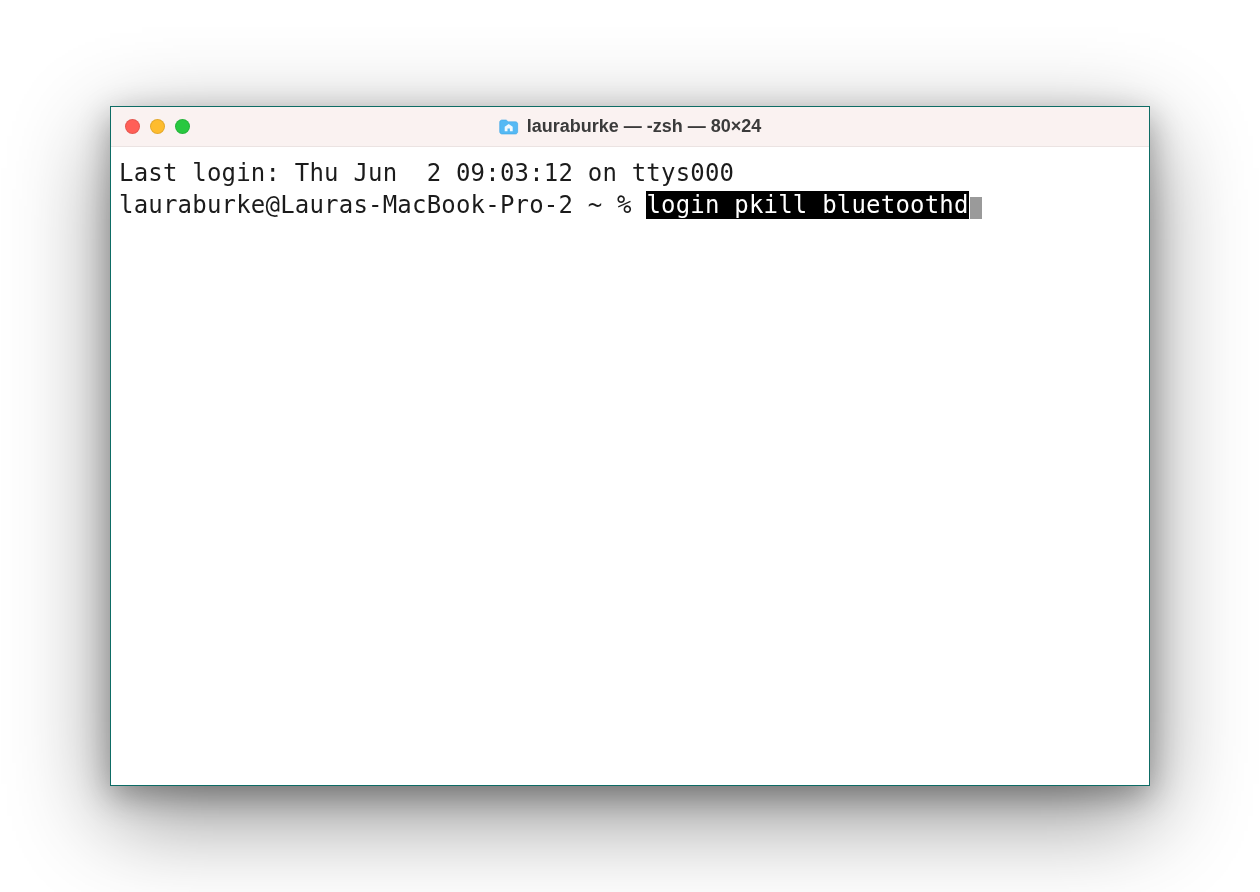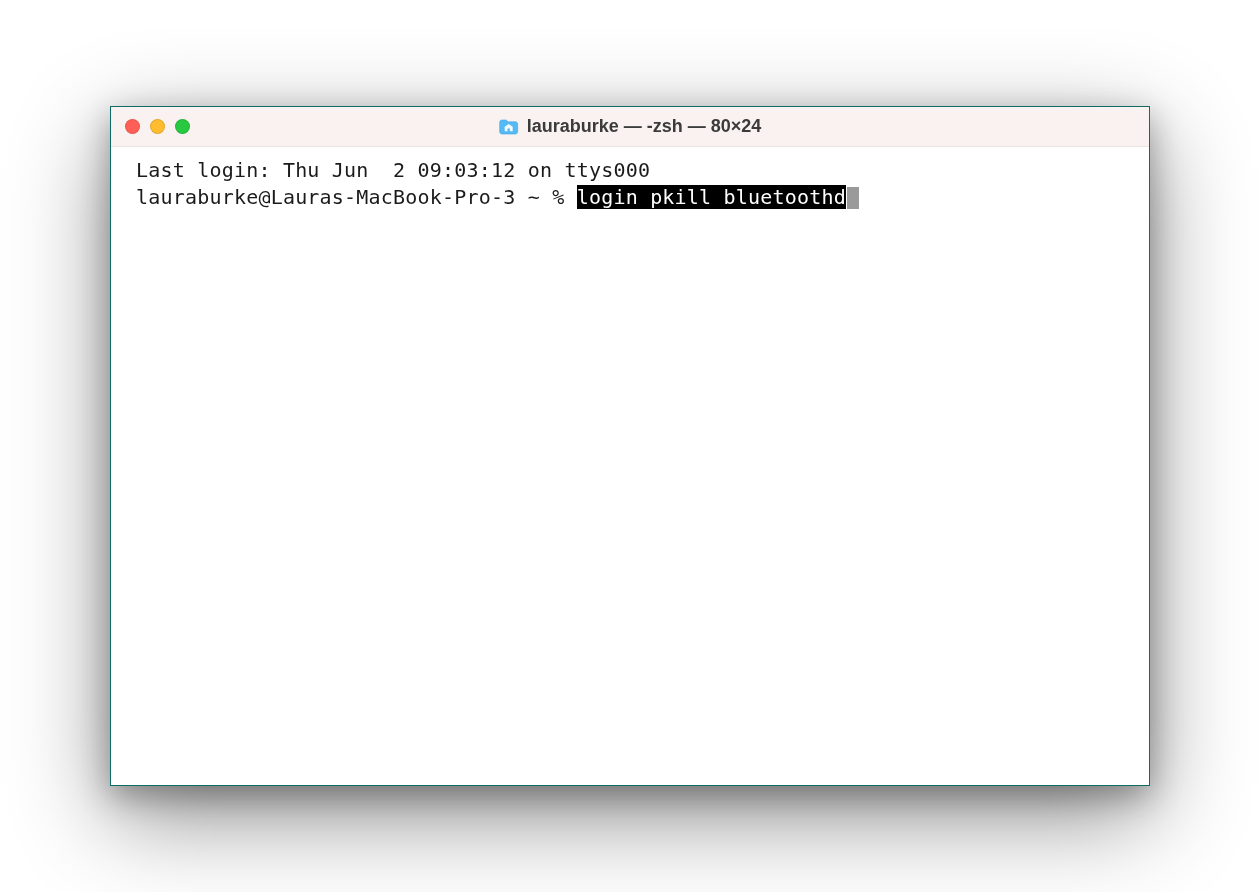--- a/index.html
+++ b/index.html
@@ -58,24 +58,24 @@
       gap: 8px;
       color: #3b3b3b;
       font-weight: 700;
       font-size: 18px;
     }
     .folder-icon {
       display: inline-flex;
     }
     .terminal-body {
       flex: 1;
-      padding: 10px 25px;
+      padding: 10px 8px;
       background: #ffffff;
       font-family: "SF Mono", "Menlo", "Consolas", monospace;
-      font-size: 20px;
+      font-size: 24px;
       line-height: 1.35;
       color: #1b1b1b;
       white-space: pre;
       letter-spacing: 0.2px;
     }
     .prompt-line {
       display: block;
     }
     .selected {
       background: #000000;
@@ -104,14 +104,14 @@
       <span class="folder-icon">
         <svg width="20" height="16" viewBox="0 0 20 16">
           <path d="M1 3.2 C1 2 2 1 3.2 1 L7.5 1 L9.4 2.8 L16.8 2.8 C18 2.8 19 3.8 19 5 L19 12.8 C19 14 18 15 16.8 15 L3.2 15 C2 15 1 14 1 12.8 Z" fill="#55b9f4" stroke="#3aa4e6" stroke-width="0.6"></path>
           <path d="M6 7.8 L10 5.1 L14 7.8 L14 12.2 L11.2 12.2 L11.2 9.6 L8.8 9.6 L8.8 12.2 L6 12.2 Z" fill="#ffffff" opacity="0.92"></path>
         </svg>
       </span>
       <span>lauraburke — -zsh — 80×24</span>
     </div>
   </div>
 
-  <div class="terminal-body"><span class="prompt-line">Last login: Thu Jun  2 09:03:12 on ttys000</span><span class="prompt-line"><span>lauraburke@Lauras-MacBook-Pro-3 ~ % </span><span class="selected">login pkill bluetoothd</span><span class="cursor"></span></span></div>
+  <div class="terminal-body"><span class="prompt-line">Last login: Thu Jun  2 09:03:12 on ttys000</span><span class="prompt-line"><span>lauraburke@Lauras-MacBook-Pro-2 ~ % </span><span class="selected">login pkill bluetoothd</span><span class="cursor"></span></span></div>
 </div>
 
 </body></html>

